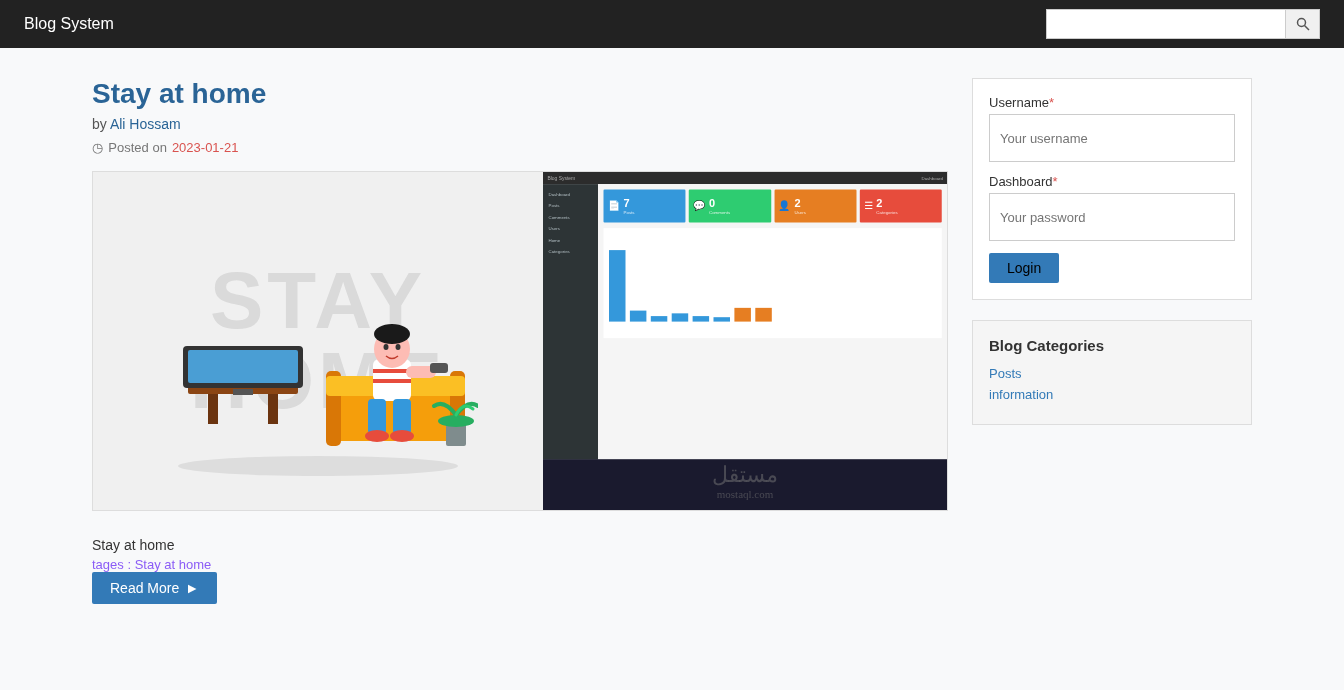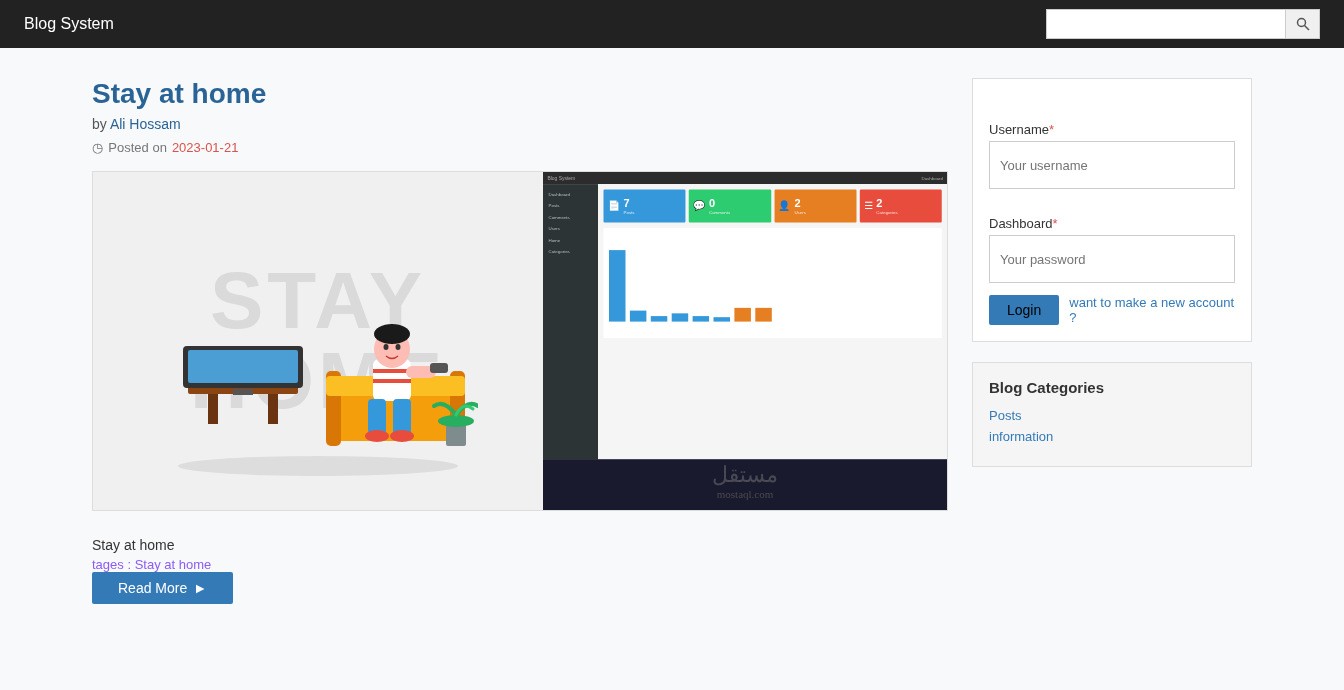--- a/index.html
+++ b/index.html
@@ -241,21 +241,21 @@
     }
     .post-tags {
       font-size: 13px;
       color: #8b5cf6;
       margin-bottom: 0;
     }
     .read-more-btn {
       background: #337ab7;
       color: #fff;
       border: none;
-      padding: 8px 26px;
+      padding: 8px 18px;
       font-size: 14px;
       cursor: pointer;
       border-radius: 2px;
       display: inline-flex;
       align-items: center;
       gap: 6px;
     }
 
     
     .watermark {
@@ -288,21 +288,20 @@
       margin-bottom: 20px;
     }
     .form-group {
       margin-bottom: 12px;
     }
     .form-label {
       font-size: 13px;
       margin-bottom: 4px;
       display: block;
       color: #333;
-      margin-top: 27px;
     }
     .form-label .required {
       color: #d9534f;
     }
     .form-input {
       width: 100%;
       height: 48px;
       border: 1px solid #ccc;
       padding: 0 10px;
       font-size: 13px;
@@ -531,21 +530,20 @@
         <input type="text" class="form-input" placeholder="Your username" style="">
       </div>
       <div class="form-group">
         <label class="form-label">
           <span>Dashboard</span><span class="required">*</span>
         </label>
         <input type="password" class="form-input" placeholder="Your password" style="">
       </div>
       <div class="login-actions">
         <button class="login-btn">Login</button>
-        <a href="#" class="new-account-link">want to make a new account ?</a>
       </div>
     </div>
 
     <div class="categories-box">
       <div class="categories-title">Blog Categories</div>
       <a href="#" class="category-link">Posts</a>
       <a href="#" class="category-link">information</a>
     </div>
 
   </aside>

